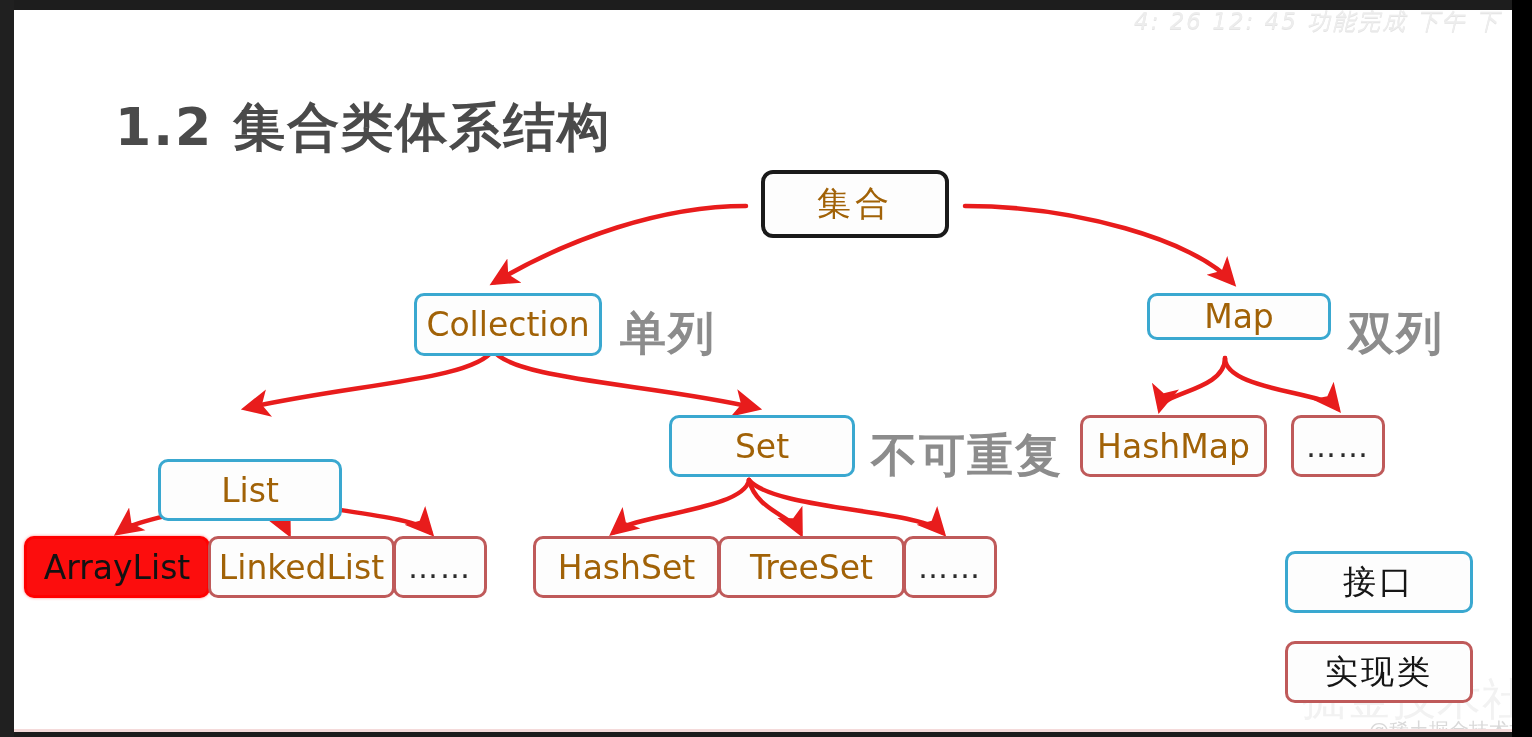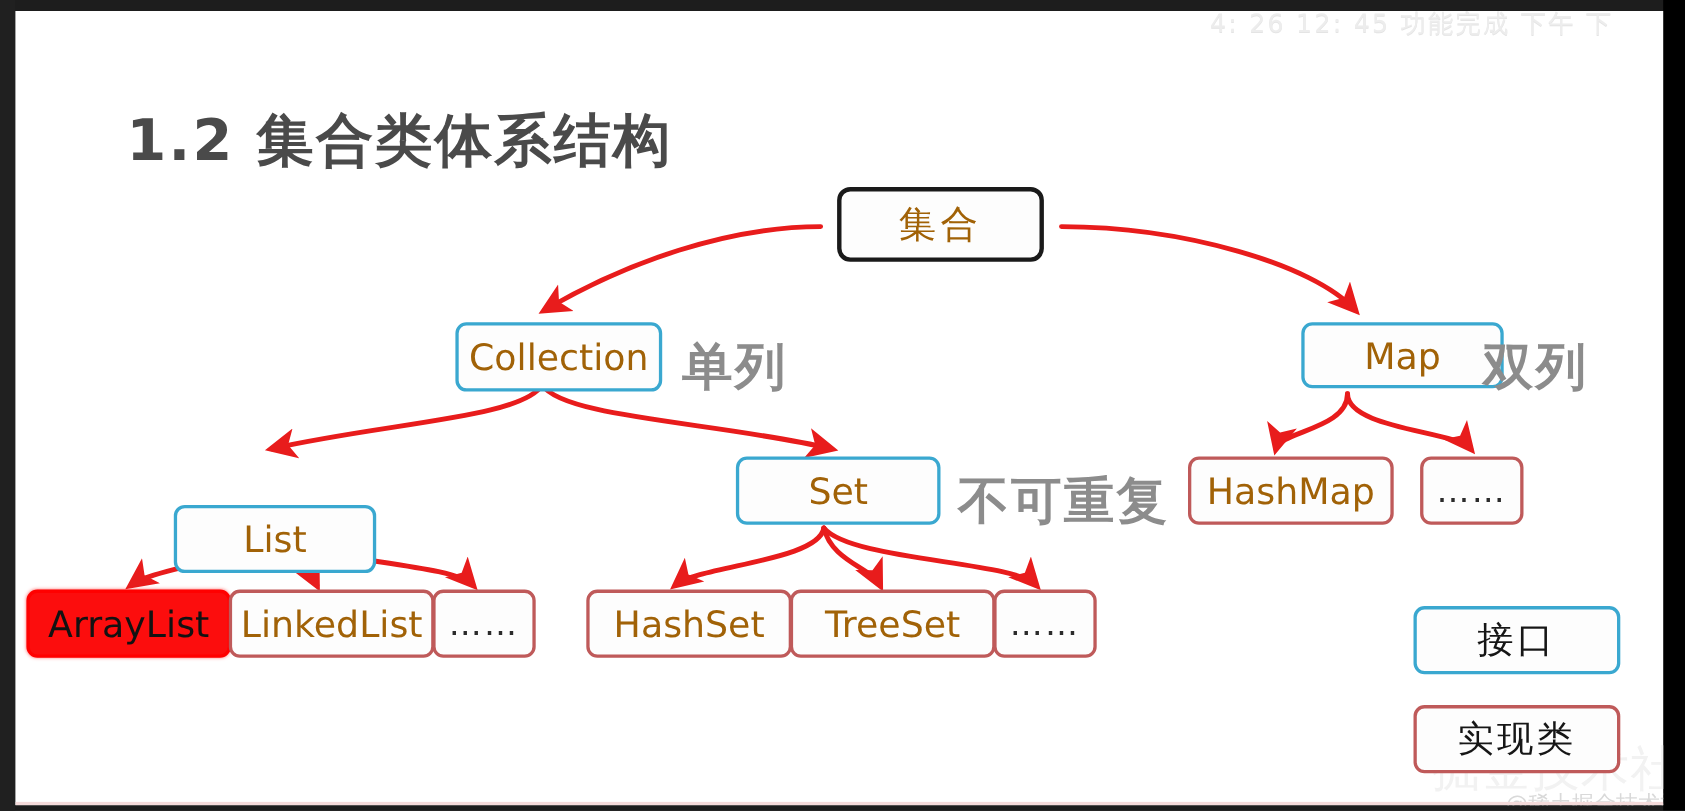--- a/index.html
+++ b/index.html
@@ -50,28 +50,29 @@
     left: 0;
     top: 719px;
     width: 1498px;
     height: 3px;
     background: #f4dada;
   }
 
   
   .wm-top {
     position: absolute;
-    left: 1086px;
+    left: 1120px;
     top: -4px;
     font-size: 23px;
     letter-spacing: 2px;
     color: #ededed;
     text-shadow: 0 1px 0 #e4e4e4;
     white-space: nowrap;
     font-family: "DejaVu Sans", sans-serif;
+    font-style: italic;
   }
   .wm-bottom {
     position: absolute;
     left: 1355px;
     top: 707px;
     font-size: 20px;
     color: #d9d9d9;
     white-space: nowrap;
     font-family: "DejaVu Sans", sans-serif;
   }
@@ -224,21 +225,21 @@
 
         <path d="M 735,470 C 742,500 778,506 786,522"></path>
 
         <path d="M 735,470 C 760,500 908,500 928,522"></path>
       </g>
     </svg>
 
     <div class="node root" style="left:747px; top:160px; width:188px; height:68px;">集合</div>
 
     <div class="node iface" style="left:400px; top:283px; width:188px; height:63px;">Collection</div>
-    <div class="node iface" style="left:1169px; top:283px; width:184px; height:60px;">Map</div>
+    <div class="node iface" style="left:1133px; top:283px; width:184px; height:47px;">Map</div>
 
     <div class="annot" style="left:606px; top:293px;">单列</div>
     <div class="annot" style="left:1334px; top:293px;">双列</div>
 
     <div class="node iface" style="left:144px; top:405px; width:184px; height:62px;margin-top:44px;">List</div>
     <div class="node iface" style="left:655px; top:405px; width:186px; height:62px;">Set</div>
     <div class="node impl" style="left:1066px; top:405px; width:187px; height:62px;">HashMap</div>
     <div class="node impl dots" style="left:1277px; top:405px; width:94px; height:62px;">……</div>
 
     <div class="annot" style="left:857px; top:415px;">不可重复</div>

